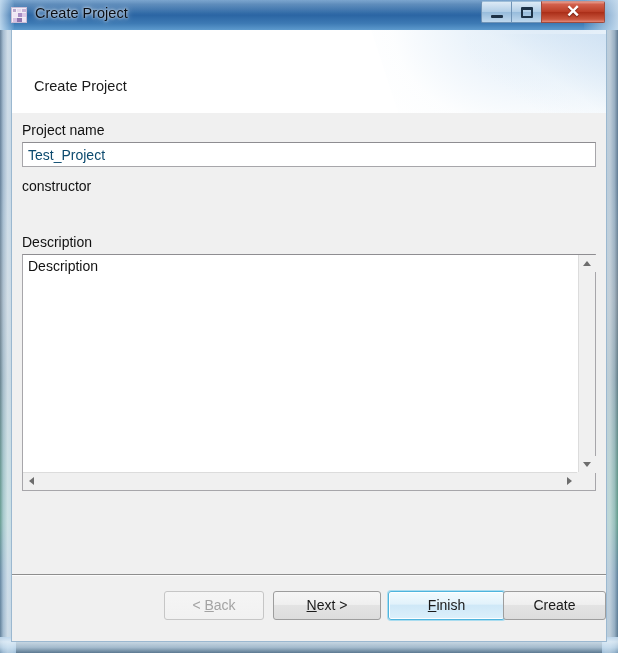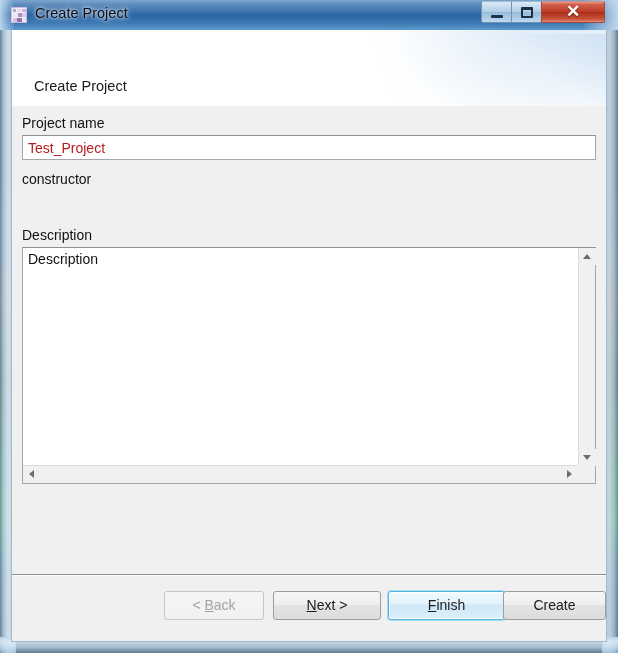--- a/index.html
+++ b/index.html
@@ -179,35 +179,35 @@
     position: absolute; left: 0; top: 88px; width: 594px; height: 1px;
     background: #9a9a9a;
   }
   #header-rule-hi {
     position: absolute; left: 0; top: 89px; width: 594px; height: 1px;
     background: #fdfdfd;
   }
 
   
   #form-body {
-    position: absolute; left: 0; top: 76px; width: 594px; height: 454px;
+    position: absolute; left: 0; top: 83px; width: 594px; height: 454px;
     background: #f0f0f0;
   }
   .field-label {
     position: absolute; left: 10px;
     font-size: 14px; color: #111; white-space: nowrap;
   }
   .text-input {
     position: absolute; left: 10px; width: 574px; height: 25px;
     background: #ffffff;
     border: 1px solid #a7a6aa;
     border-top-color: #8e8d91;
     padding: 0 0 0 5px;
     font-family: "Liberation Sans", sans-serif;
-    font-size: 14px; color: #b91c1c;
+    font-size: 14px; color: #0c4a6e;
     line-height: 23px;
     outline: none;
   }
   #label-project-name { top: 9px; }
   #input-project-name { top: 29px; }
   #label-constructor   { top: 65px; }
   #input-constructor   { top: 85px; }
   #label-description   { top: 121px; }
 
   

